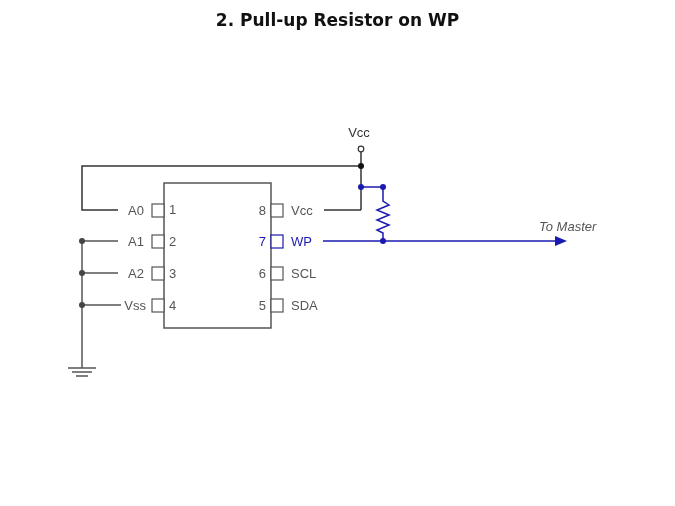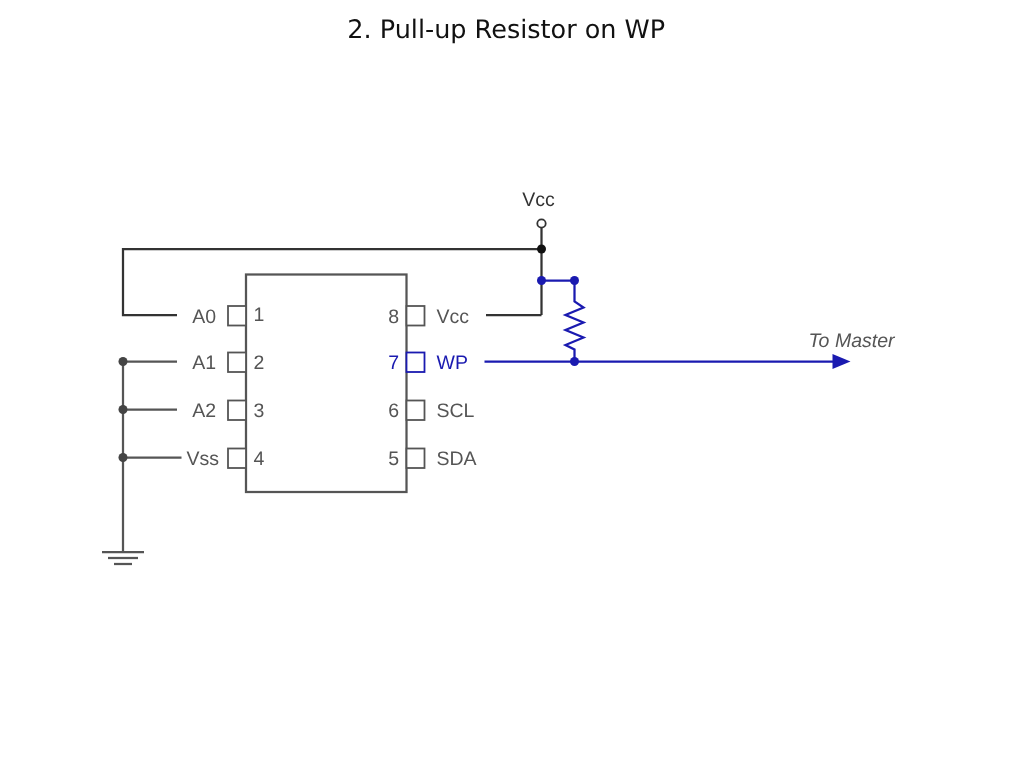--- a/index.html
+++ b/index.html
@@ -1,17 +1,17 @@
 <!DOCTYPE html>
 <html><head>
 <meta charset="utf-8">
 <style>
   html, body { margin: 0; padding: 0; background: #ffffff; }
   body { width: 675px; height: 506px; position: relative; overflow: hidden; font-family: "Liberation Sans", sans-serif; }
-  .title { position: absolute; left: 0; top: 10px; width: 675px; text-align: center; font-family: "DejaVu Sans", sans-serif; font-weight: normal; font-size: 17px; color: #111111; }
+  .title { position: absolute; left: 0; top: 10px; width: 675px; text-align: center; font-family: "DejaVu Sans", sans-serif; font-weight: bold; font-size: 17px; color: #111111; }
   svg { position: absolute; left: 0; top: 0; }
   svg text { font-family: "Liberation Sans", sans-serif; font-size: 13px; }
 </style>
 </head>
 <body>
 
 <div class="title">2. Pull-up Resistor on WP</div>
 
 <svg width="675" height="506" viewBox="0 0 675 506">
 

